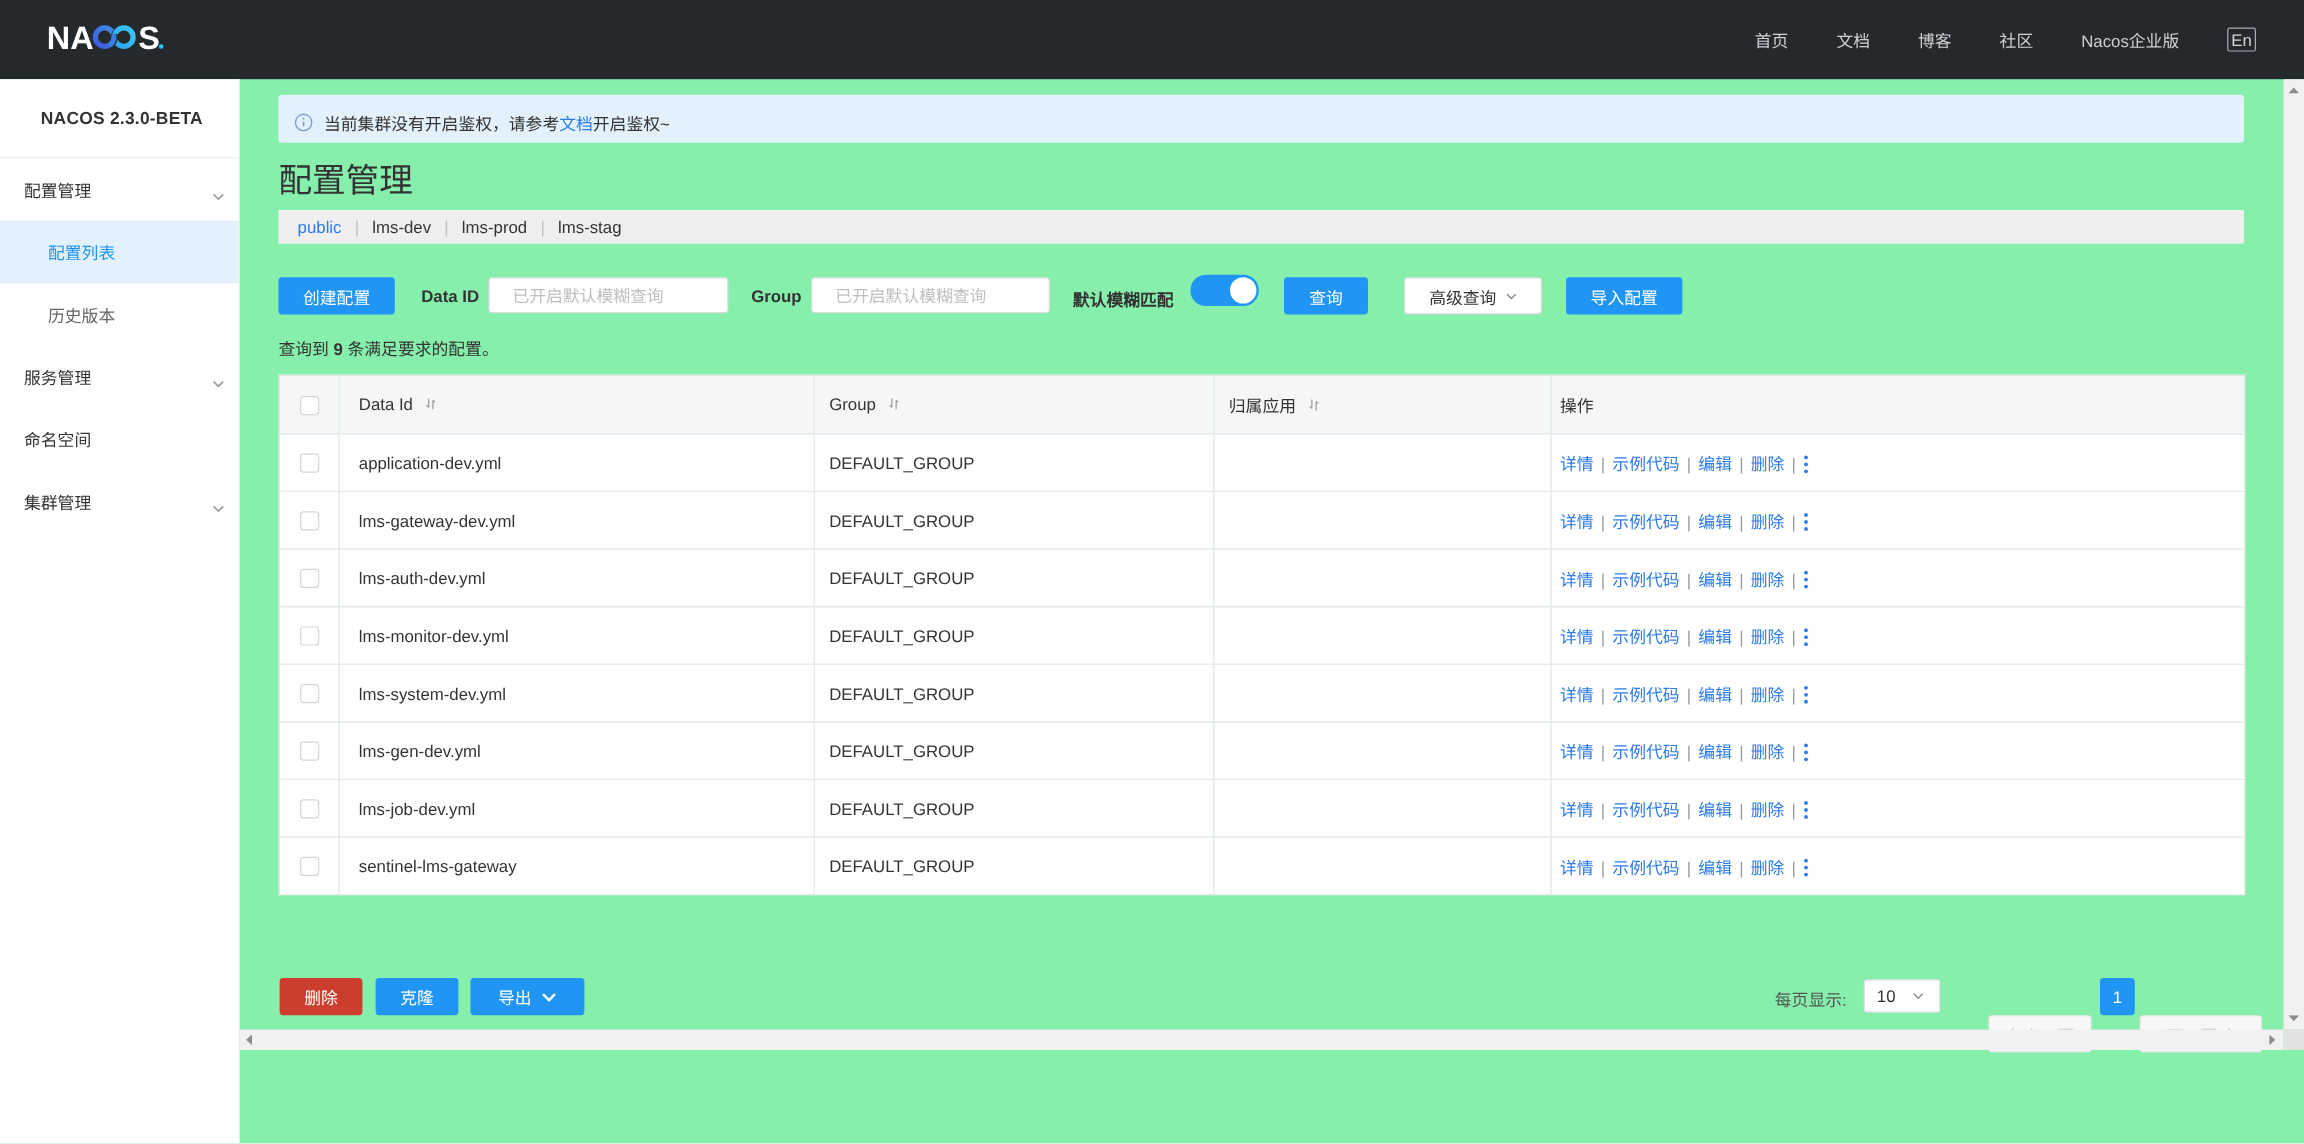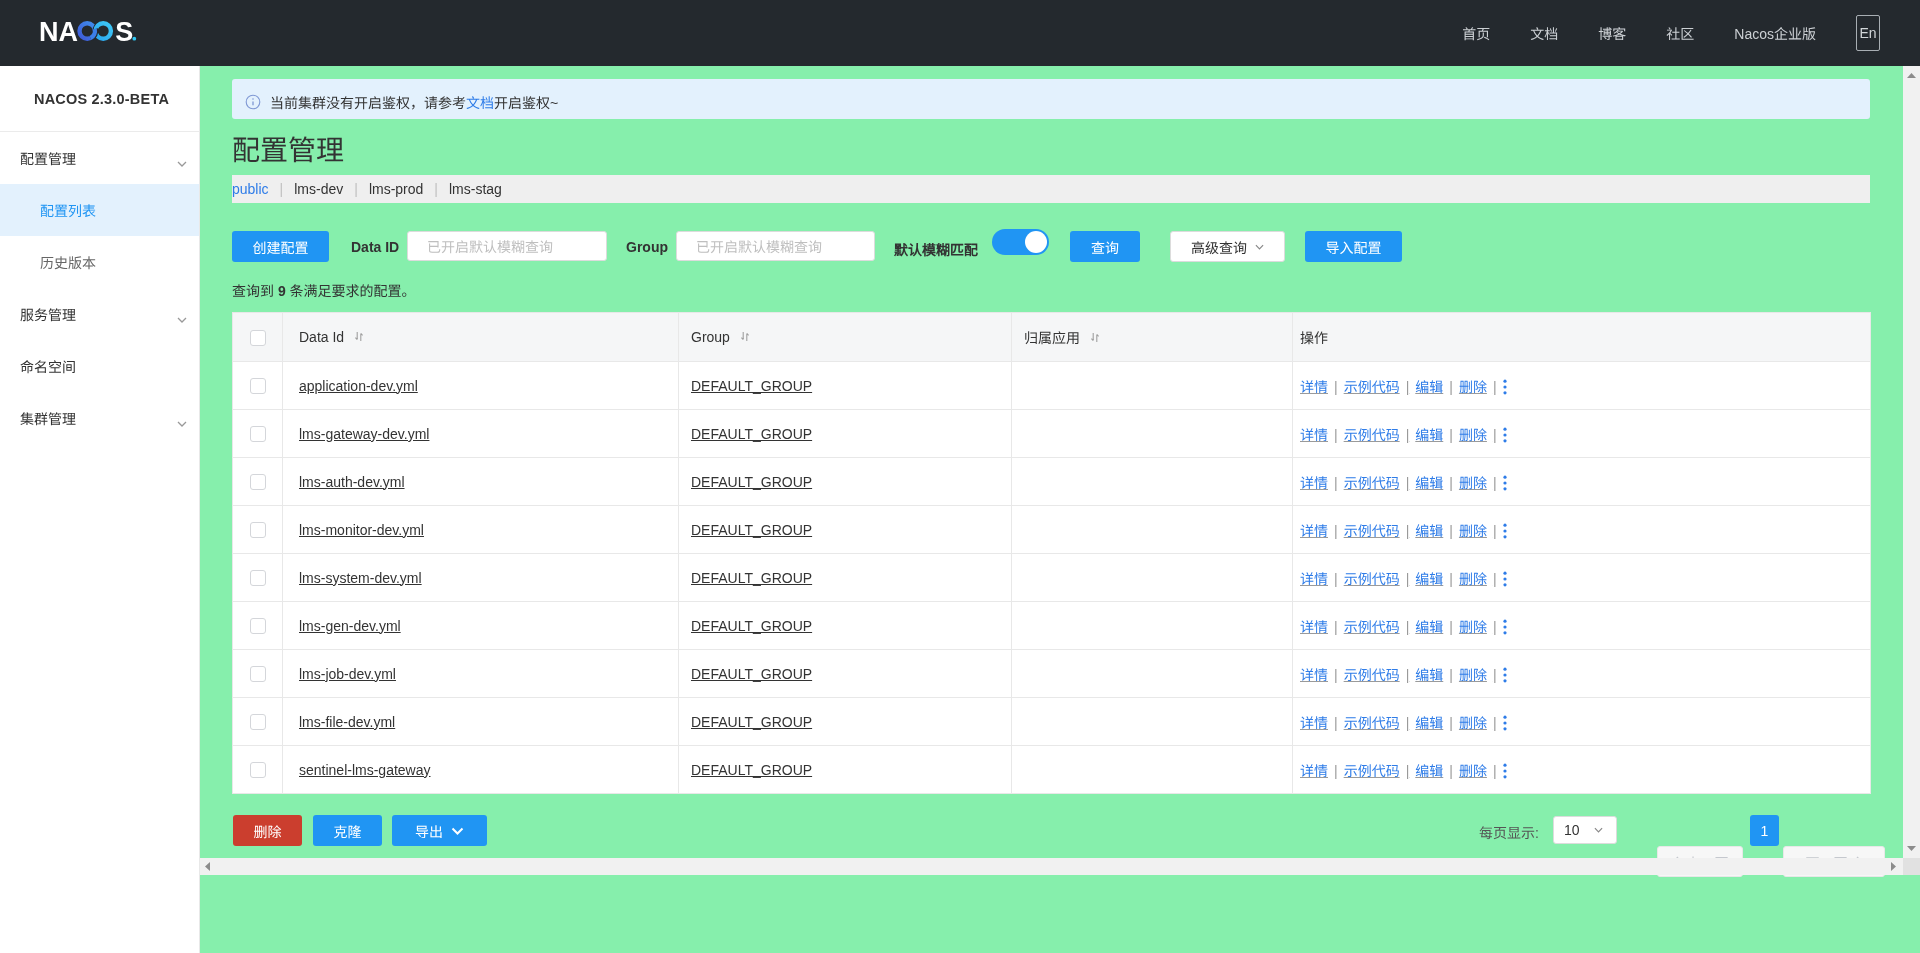--- a/index.html
+++ b/index.html
@@ -3,51 +3,51 @@
 <meta charset="utf-8">
 <title>Nacos</title>
 <style>
   * { margin:0; padding:0; box-sizing:border-box; }
   html,body { width:1920px; height:953px; background:#fff; }
   body, input { font-family:"Liberation Sans",sans-serif; }
   #page { position:relative; width:1920px; height:953px; overflow:hidden; background:#86efac; color:#333; font-size:14px; }
   
   #hd { position:absolute; left:0; top:0; width:1920px; height:66px; background:#24292e; }
   #nav { position:absolute; right:40px; top:0; height:66px; display:flex; align-items:center; gap:40px; color:#ccd0d4; font-size:14px; font-weight:500; }
-  #enbtn { width:24px; height:36px; border:1px solid #a8aeb3; border-radius:2px; color:#d2d6d9; font-size:14px; display:flex; align-items:center; justify-content:center; }
+  #enbtn { width:24px; height:20px; border:1px solid #a8aeb3; border-radius:2px; color:#d2d6d9; font-size:14px; display:flex; align-items:center; justify-content:center; }
   
   #sb { position:absolute; left:0; top:66px; width:200px; height:887px; background:#fff; border-right:1px solid #e8e8e8; }
   #sbtitle { height:66px; border-bottom:1px solid #ebebeb; display:flex; align-items:center; padding-left:34px; font-size:14.5px; font-weight:bold; color:#333; letter-spacing:0.2px; }
   .mi { position:relative; height:52px; display:flex; align-items:center; padding-left:20px; font-size:14px; color:#333; }
   .mi.sub { padding-left:40px; color:#666; }
   .mi.sel { background:#e3f1fd; color:#2095f3; }
   .mi .chev { position:absolute; right:12px; top:22px; }
   
   #banner { position:absolute; left:232px; top:79px; width:1638px; height:40px; background:#e3f1fd; border-radius:3px; font-size:14px; color:#333; }
   #banner .ic { position:absolute; left:13px; top:15px; }
   #banner .tx { position:absolute; left:38px; top:13px; }
   a.lnk { color:#2e7ce8; text-decoration:none; }
   #h1 { position:absolute; left:232px; top:128px; font-size:28px; font-weight:500; color:#333; }
   #nsbar { position:absolute; left:232px; top:175px; width:1638px; height:28px; background:#efefef; display:flex; align-items:center; font-size:14px; color:#333; }
-  #nsbar .ns { }
+  #nsbar .ns { margin-left:16px; }
   #nsbar .sep { margin-left:11px; margin-right:11px; color:#c0c0c0; }
   #nsbar .cur { color:#2e7ce8; }
   
   .btn { position:absolute; height:31px; border-radius:3px; background:#2095f3; color:#fff; font-size:14px; display:flex; align-items:center; justify-content:center; border:none; }
   .lbl { position:absolute; top:239px; font-weight:bold; font-size:14px; color:#333; }
   .inp { position:absolute; top:231px; height:30px; border:1px solid #dcdcdc; border-radius:3px; background:#fff; font-size:14px; color:#bfbfbf; display:flex; align-items:center; padding-left:19px; }
   #toggle { position:absolute; left:992px; top:229px; width:57px; height:26px; border-radius:13px; background:#2095f3; }
   #toggle .knob { position:absolute; right:2px; top:2px; width:22px; height:22px; border-radius:50%; background:#fff; }
   #advbtn { position:absolute; left:1170px; top:231px; width:115px; height:31px; background:#fff; border:1px solid #dcdcdc; border-radius:3px; color:#333; font-size:14px; display:flex; align-items:center; justify-content:center; gap:8px; }
   #resline { position:absolute; left:232px; top:280px; font-size:14px; color:#333; }
   
   #tbl { position:absolute; left:232px; top:312px; width:1638px; border-collapse:collapse; table-layout:fixed; font-size:14px; color:#333; }
   #tbl th, #tbl td { border:1px solid #e8e8e8; font-weight:normal; text-align:left; padding:0 0 0 16px; }
   #tbl th { height:49px; background:#f5f6f7; }
-  #tbl td { height:48px; background:#fff;text-decoration:underline; }
+  #tbl td { height:48px; background:#fff; }
   #tbl .ck { padding:0; text-align:center; }
   #tbl th:nth-child(3), #tbl td:nth-child(3), #tbl th:nth-child(4), #tbl td:nth-child(4) { padding-left:12px; }
   #tbl th:nth-child(5), #tbl td:nth-child(5) { padding-left:7px; }
   .cb { display:inline-block; width:16px; height:16px; border:1px solid #d4d6da; border-radius:3px; background:#fff; vertical-align:middle; }
   .acts { color:#9a9a9a; }
   .acts a { color:#2e7ce8; text-decoration:none; }
   .acts i { font-style:normal; margin:0 6px; color:#9a9a9a; }
   .pgbtn { position:absolute; top:815px; height:31px; border-radius:3px; font-size:14px; color:#fff; display:flex; align-items:center; justify-content:center; }
   #perpage { position:absolute; left:1479px; top:822px; font-size:14px; color:#555; }
   #psel { position:absolute; left:1553px; top:816px; width:64px; height:28px; border:1px solid #dcdcdc; border-radius:3px; background:#fff; font-size:14px; color:#333; display:flex; align-items:center; padding-left:10px; gap:14px; }
@@ -241,31 +241,20 @@
           <td>DEFAULT_GROUP</td>
           <td></td>
           <td class="acts"><a>详情</a><i>|</i><a>示例代码</a><i>|</i><a>编辑</a><i>|</i><a>删除</a><i>|</i><svg width="4" height="16" viewBox="0 0 4 16" style="vertical-align:-3px">
               <circle cx="2" cy="2.2" r="1.6" fill="#2e7ce8"></circle>
               <circle cx="2" cy="8" r="1.6" fill="#2e7ce8"></circle>
               <circle cx="2" cy="13.8" r="1.6" fill="#2e7ce8"></circle>
             </svg></td>
         </tr>
     <tr>
           <td class="ck"><span class="cb"></span></td>
-          <td>lms-file-dev.yml</td>
-          <td>DEFAULT_GROUP</td>
-          <td></td>
-          <td class="acts"><a>详情</a><i>|</i><a>示例代码</a><i>|</i><a>编辑</a><i>|</i><a>删除</a><i>|</i><svg width="4" height="16" viewBox="0 0 4 16" style="vertical-align:-3px">
-              <circle cx="2" cy="2.2" r="1.6" fill="#2e7ce8"></circle>
-              <circle cx="2" cy="8" r="1.6" fill="#2e7ce8"></circle>
-              <circle cx="2" cy="13.8" r="1.6" fill="#2e7ce8"></circle>
-            </svg></td>
-        </tr>
-    <tr>
-          <td class="ck"><span class="cb"></span></td>
           <td>sentinel-lms-gateway</td>
           <td>DEFAULT_GROUP</td>
           <td></td>
           <td class="acts"><a>详情</a><i>|</i><a>示例代码</a><i>|</i><a>编辑</a><i>|</i><a>删除</a><i>|</i><svg width="4" height="16" viewBox="0 0 4 16" style="vertical-align:-3px">
               <circle cx="2" cy="2.2" r="1.6" fill="#2e7ce8"></circle>
               <circle cx="2" cy="8" r="1.6" fill="#2e7ce8"></circle>
               <circle cx="2" cy="13.8" r="1.6" fill="#2e7ce8"></circle>
             </svg></td>
         </tr>
   </tbody>

